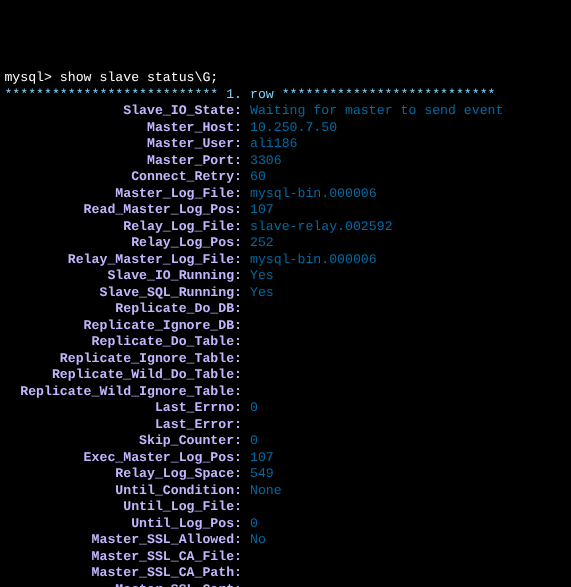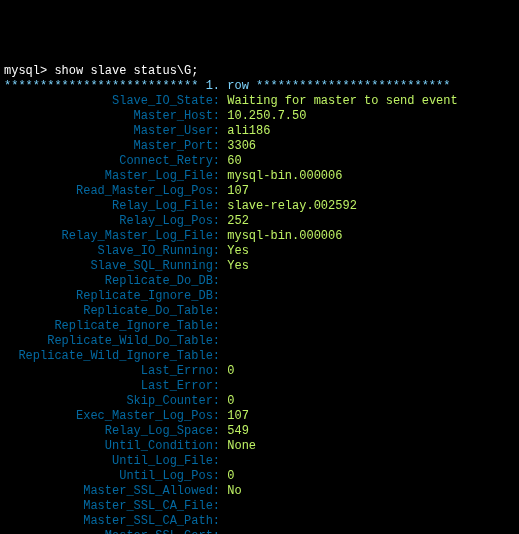--- a/index.html
+++ b/index.html
@@ -8,22 +8,22 @@
       font-family: "Courier New", monospace;
       font-size: 12px;
       line-height: 15px;
       margin: 0;
       padding: 4px;
       white-space: pre;
     }
     .prompt { color: #fff; margin-top: 16px; }
     .row-header { color: #7dd3fc; }
     .field-line { display: block; }
-    .field-label { color: #0369a1; display: inline-block; text-align: right; }
-    .field-value { color: #bef264; }
+    .field-label { color: #c4b5fd; display: inline-block; text-align: right; font-weight: bold; }
+    .field-value { color: #0369a1; }
   </style>
 </head>
 <body>
 
 
 
 <div id="terminal"><span class="prompt">mysql&gt; show slave status\G;</span>
 <span class="row-header">*************************** 1. row ***************************</span>
 <span class="field-line"><span class="field-label">               Slave_IO_State:</span> <span class="field-value">Waiting for master to send event</span></span><span class="field-line"><span class="field-label">                  Master_Host:</span> <span class="field-value">10.250.7.50</span></span><span class="field-line"><span class="field-label">                  Master_User:</span> <span class="field-value">ali186</span></span><span class="field-line"><span class="field-label">                  Master_Port:</span> <span class="field-value">3306</span></span><span class="field-line"><span class="field-label">                Connect_Retry:</span> <span class="field-value">60</span></span><span class="field-line"><span class="field-label">              Master_Log_File:</span> <span class="field-value">mysql-bin.000006</span></span><span class="field-line"><span class="field-label">          Read_Master_Log_Pos:</span> <span class="field-value">107</span></span><span class="field-line"><span class="field-label">               Relay_Log_File:</span> <span class="field-value">slave-relay.002592</span></span><span class="field-line"><span class="field-label">                Relay_Log_Pos:</span> <span class="field-value">252</span></span><span class="field-line"><span class="field-label">        Relay_Master_Log_File:</span> <span class="field-value">mysql-bin.000006</span></span><span class="field-line"><span class="field-label">             Slave_IO_Running:</span> <span class="field-value">Yes</span></span><span class="field-line"><span class="field-label">            Slave_SQL_Running:</span> <span class="field-value">Yes</span></span><span class="field-line"><span class="field-label">              Replicate_Do_DB:</span> <span class="field-value"></span></span><span class="field-line"><span class="field-label">          Replicate_Ignore_DB:</span> <span class="field-value"></span></span><span class="field-line"><span class="field-label">           Replicate_Do_Table:</span> <span class="field-value"></span></span><span class="field-line"><span class="field-label">       Replicate_Ignore_Table:</span> <span class="field-value"></span></span><span class="field-line"><span class="field-label">      Replicate_Wild_Do_Table:</span> <span class="field-value"></span></span><span class="field-line"><span class="field-label">  Replicate_Wild_Ignore_Table:</span> <span class="field-value"></span></span><span class="field-line"><span class="field-label">                   Last_Errno:</span> <span class="field-value">0</span></span><span class="field-line"><span class="field-label">                   Last_Error:</span> <span class="field-value"></span></span><span class="field-line"><span class="field-label">                 Skip_Counter:</span> <span class="field-value">0</span></span><span class="field-line"><span class="field-label">          Exec_Master_Log_Pos:</span> <span class="field-value">107</span></span><span class="field-line"><span class="field-label">              Relay_Log_Space:</span> <span class="field-value">549</span></span><span class="field-line"><span class="field-label">              Until_Condition:</span> <span class="field-value">None</span></span><span class="field-line"><span class="field-label">               Until_Log_File:</span> <span class="field-value"></span></span><span class="field-line"><span class="field-label">                Until_Log_Pos:</span> <span class="field-value">0</span></span><span class="field-line"><span class="field-label">           Master_SSL_Allowed:</span> <span class="field-value">No</span></span><span class="field-line"><span class="field-label">           Master_SSL_CA_File:</span> <span class="field-value"></span></span><span class="field-line"><span class="field-label">           Master_SSL_CA_Path:</span> <span class="field-value"></span></span><span class="field-line"><span class="field-label">              Master_SSL_Cert:</span> <span class="field-value"></span></span>
 </div>

